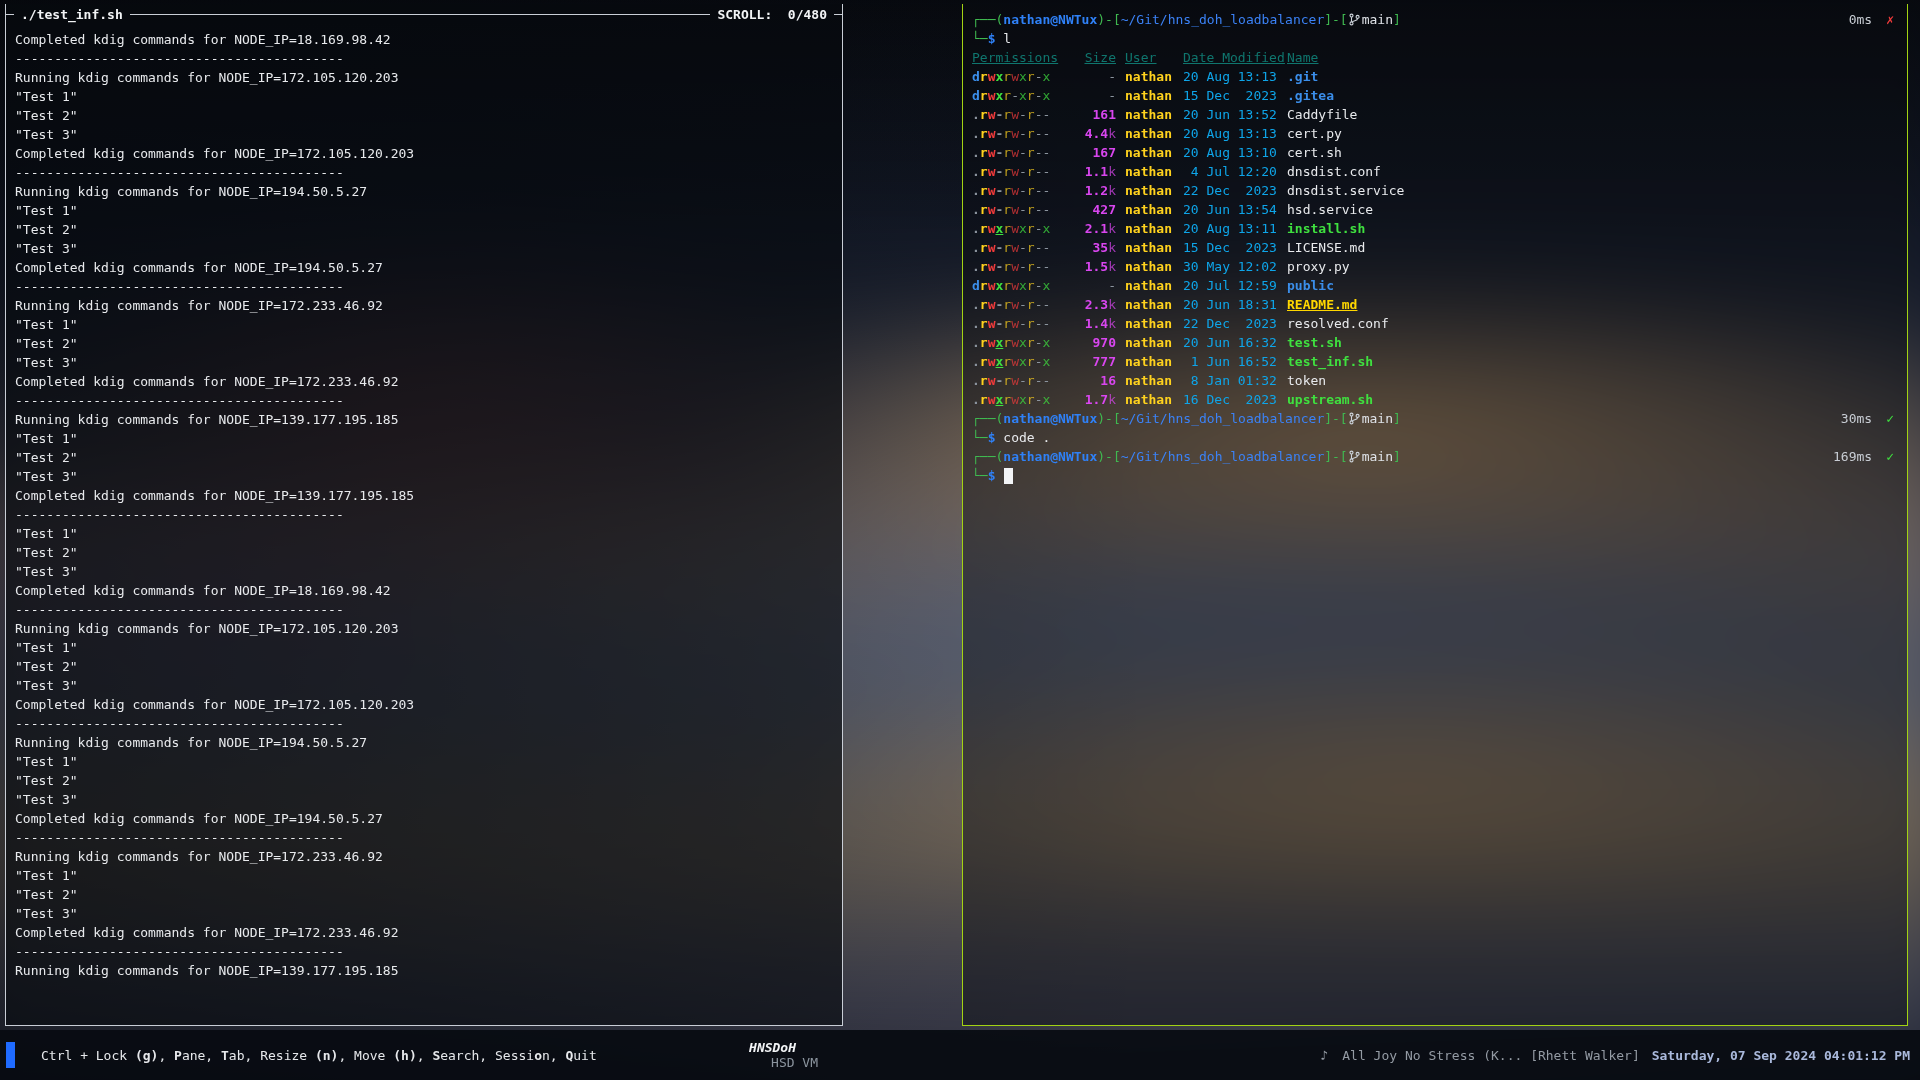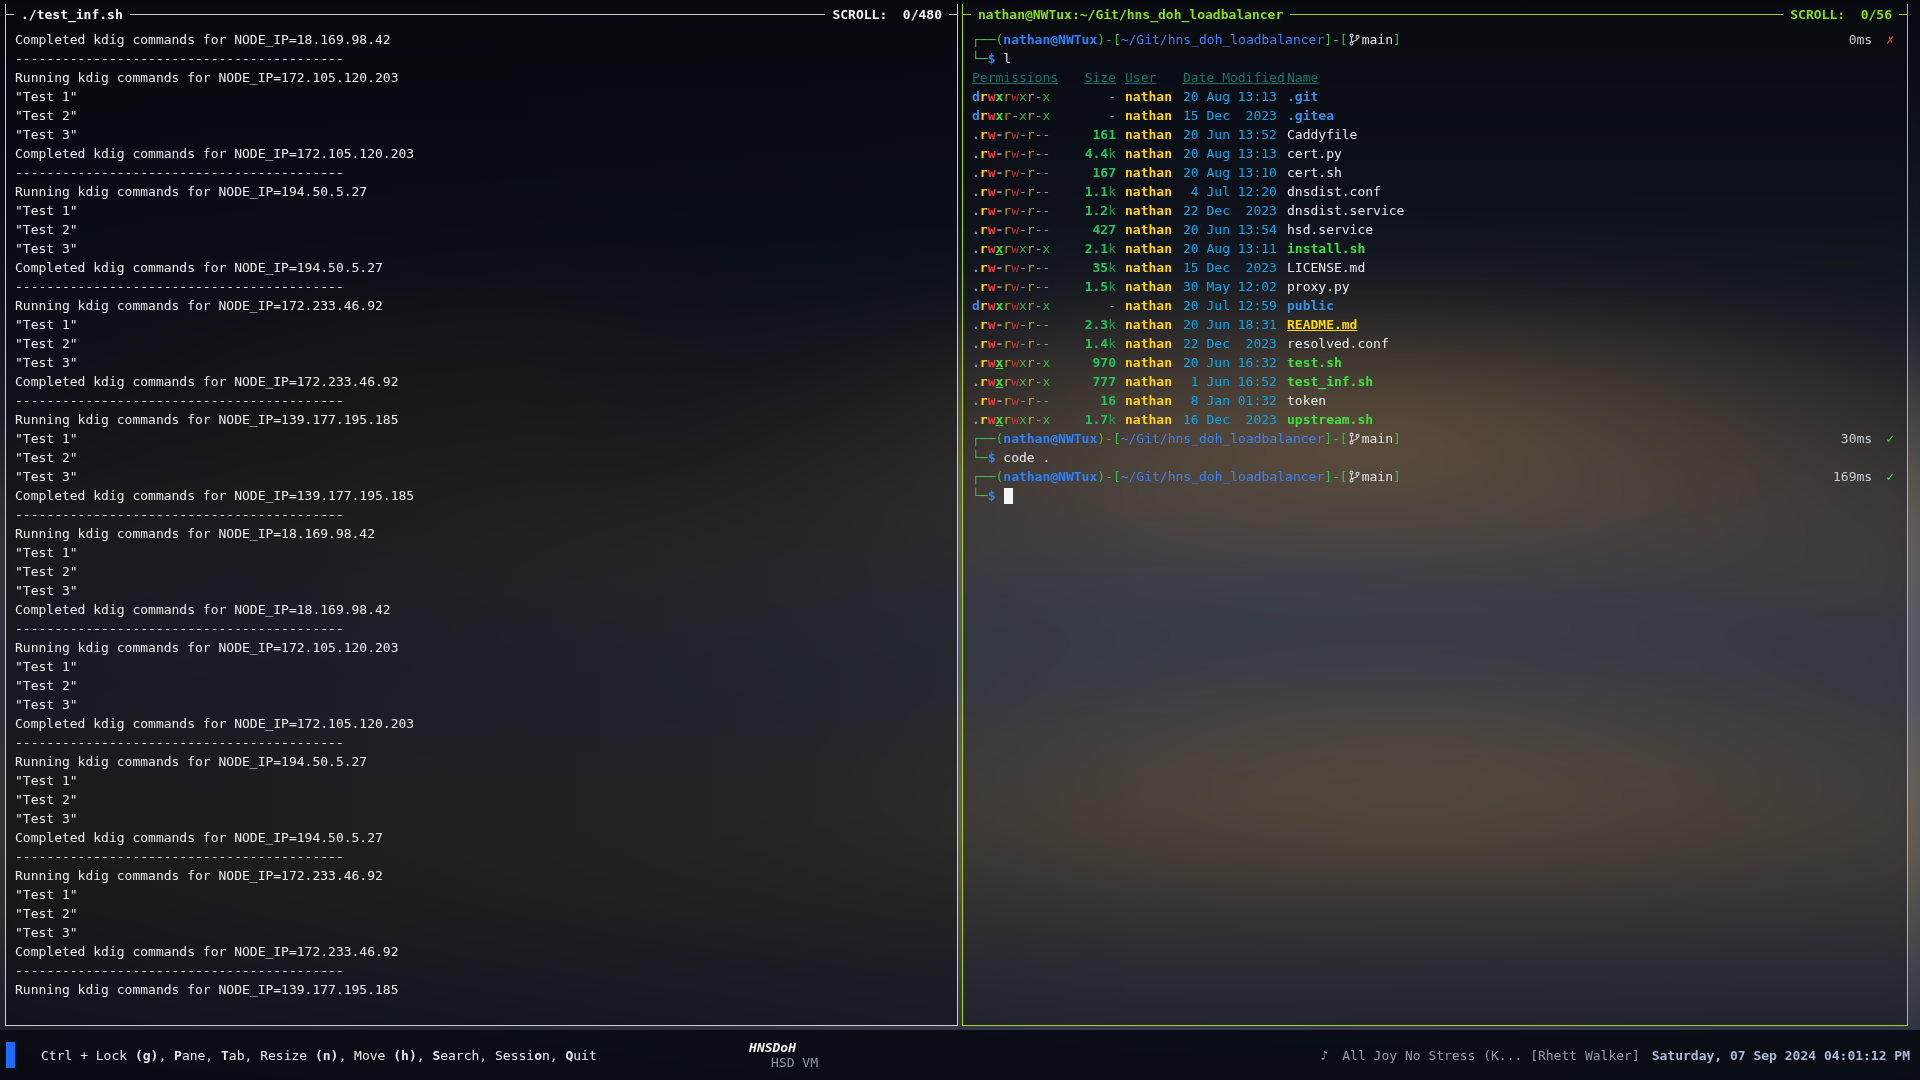--- a/index.html
+++ b/index.html
@@ -18,42 +18,42 @@
       radial-gradient(ellipse 520px 200px at 13% 55%, rgba(96,70,110,.45), transparent 70%),
       radial-gradient(ellipse 980px 220px at 70% 41%, rgba(205,160,104,.78), transparent 72%),
       radial-gradient(ellipse 900px 200px at 72% 70%, rgba(196,152,96,.55), transparent 72%),
       radial-gradient(ellipse 860px 190px at 66% 56%, rgba(86,104,138,.62), transparent 72%),
       radial-gradient(ellipse 900px 260px at 55% 96%, rgba(64,60,74,.55), transparent 75%),
       linear-gradient(180deg,#0d1118 0%,#131927 26%,#2e3340 40%,#6b6260 50%,#52596a 62%,#665d52 76%,#3b3f4f 88%,#171b26 100%);
   }
   .wallpaper-darken{position:absolute;inset:0;background:linear-gradient(90deg,rgba(4,6,10,.45),rgba(4,6,10,.08) 46%,rgba(4,6,10,0) 60%),linear-gradient(180deg,rgba(2,3,6,.55) 0%,rgba(2,3,6,0) 22%);}
   
   .pane{position:absolute;box-sizing:border-box;border:1px solid var(--bc);border-top:none;display:flex;flex-direction:column;}
-  .pane-left{left:5px;top:4px;width:953px;height:1022px;--bc:#c9ced6;background:rgba(6,9,14,.62);}
+  .pane-left{left:5px;top:4px;width:838px;height:1022px;--bc:#c9ced6;background:rgba(6,9,14,.62);}
   .pane-right{left:962px;top:4px;width:946px;height:1022px;--bc:#a3d313;background:rgba(8,11,17,.44);}
   .frame-row{display:flex;align-items:center;height:20px;flex:0 0 auto;}
   .hline{height:1px;background:var(--bc);align-self:center;}
   .hline.w8{width:8px;flex:0 0 auto;}
   .hline.grow{flex:1 1 auto;}
   .pane-title{padding:0 7px;font-weight:bold;white-space:pre;}
   .pane-scroll{padding:0 7px;font-weight:bold;white-space:pre;}
   .pane-left .pane-title,.pane-left .pane-scroll{color:#f2f4f6;}
   .pane-right .pane-title,.pane-right .pane-scroll{color:#8ade13;}
   .pane-content{flex:1 1 auto;overflow:hidden;padding:6px 9px 0 9px;line-height:19px;color:#e8eaed;}
   .term-line{white-space:pre;height:19px;}
   
   .b{font-weight:bold;}
   .u{text-decoration:underline;}
   .c-dim{color:#8b949e;}
   .c-blue{color:#3b8eea;}
   .c-dateblue{color:#0ea5e9;}
   .c-yellow{color:#ffd21e;}
   .c-red{color:#f23b3b;}
   .c-green{color:#3fe03f;}
-  .c-size{color:#22c55e;}
+  .c-size{color:#d946ef;}
   .pdim{opacity:.72;}
   
   .ls-row{display:flex;height:19px;white-space:pre;}
   .col-perm{width:92px;flex:0 0 auto;}
   .col-size{width:52px;flex:0 0 auto;text-align:right;}
   .col-user{width:58px;flex:0 0 auto;margin-left:9px;}
   .col-date{width:104px;flex:0 0 auto;}
   .col-name{flex:1 1 auto;}
   .ls-head span{color:#0f766e;text-decoration:underline;}
   .name-dir{color:#3b8eea;font-weight:bold;}
@@ -124,21 +124,20 @@
       <div class="term-line">"Test 2"</div>
       <div class="term-line">"Test 3"</div>
       <div class="term-line">Completed kdig commands for NODE_IP=172.233.46.92</div>
       <div class="term-line">------------------------------------------</div>
       <div class="term-line">Running kdig commands for NODE_IP=139.177.195.185</div>
       <div class="term-line">"Test 1"</div>
       <div class="term-line">"Test 2"</div>
       <div class="term-line">"Test 3"</div>
       <div class="term-line">Completed kdig commands for NODE_IP=139.177.195.185</div>
       <div class="term-line">------------------------------------------</div>
-      <div class="term-line">Running kdig commands for NODE_IP=18.169.98.42</div>
       <div class="term-line">"Test 1"</div>
       <div class="term-line">"Test 2"</div>
       <div class="term-line">"Test 3"</div>
       <div class="term-line">Completed kdig commands for NODE_IP=18.169.98.42</div>
       <div class="term-line">------------------------------------------</div>
       <div class="term-line">Running kdig commands for NODE_IP=172.105.120.203</div>
       <div class="term-line">"Test 1"</div>
       <div class="term-line">"Test 2"</div>
       <div class="term-line">"Test 3"</div>
       <div class="term-line">Completed kdig commands for NODE_IP=172.105.120.203</div>
@@ -153,27 +152,20 @@
       <div class="term-line">"Test 1"</div>
       <div class="term-line">"Test 2"</div>
       <div class="term-line">"Test 3"</div>
       <div class="term-line">Completed kdig commands for NODE_IP=172.233.46.92</div>
       <div class="term-line">------------------------------------------</div>
       <div class="term-line">Running kdig commands for NODE_IP=139.177.195.185</div>
     </div>
 </div>
 
 <div class="pane pane-right">
-  <div class="frame-row">
-    <span class="hline w8"></span>
-    <span class="pane-title">nathan@NWTux:~/Git/hns_doh_loadbalancer</span>
-    <span class="hline grow"></span>
-    <span class="pane-scroll">SCROLL:  0/56</span>
-    <span class="hline w8"></span>
-  </div>
   <div class="pane-content">
     <div>
         <div class="prompt-l1"><span class="pl-g">┌──(</span><span class="pl-user">nathan@NWTux</span><span class="pl-g">)-[</span><span class="pl-path">~/Git/hns_doh_loadbalancer</span><span class="pl-g">]-[</span><svg class="branch-icon" width="11" height="13" viewBox="0 0 11 13">
             <circle cx="2.5" cy="2.6" r="1.5" fill="none" stroke="#cfd6dd" stroke-width="1.1"></circle>
             <circle cx="2.5" cy="10.4" r="1.5" fill="none" stroke="#cfd6dd" stroke-width="1.1"></circle>
             <circle cx="8.6" cy="3.9" r="1.5" fill="none" stroke="#cfd6dd" stroke-width="1.1"></circle>
             <path d="M2.5 4.2 V8.8 M8.6 5.5 C8.6 8.2 4.3 7.4 3.2 9.3" fill="none" stroke="#cfd6dd" stroke-width="1.1"></path>
           </svg><span class="pl-branch">main</span><span class="pl-g">]</span><span class="pl-right">0ms<span class="err">✗</span></span></div>
         <div class="prompt-l2"><span class="pl-g">└─</span><span class="pl-sym">$</span><span class="cmd"> l</span></div>
       </div>

